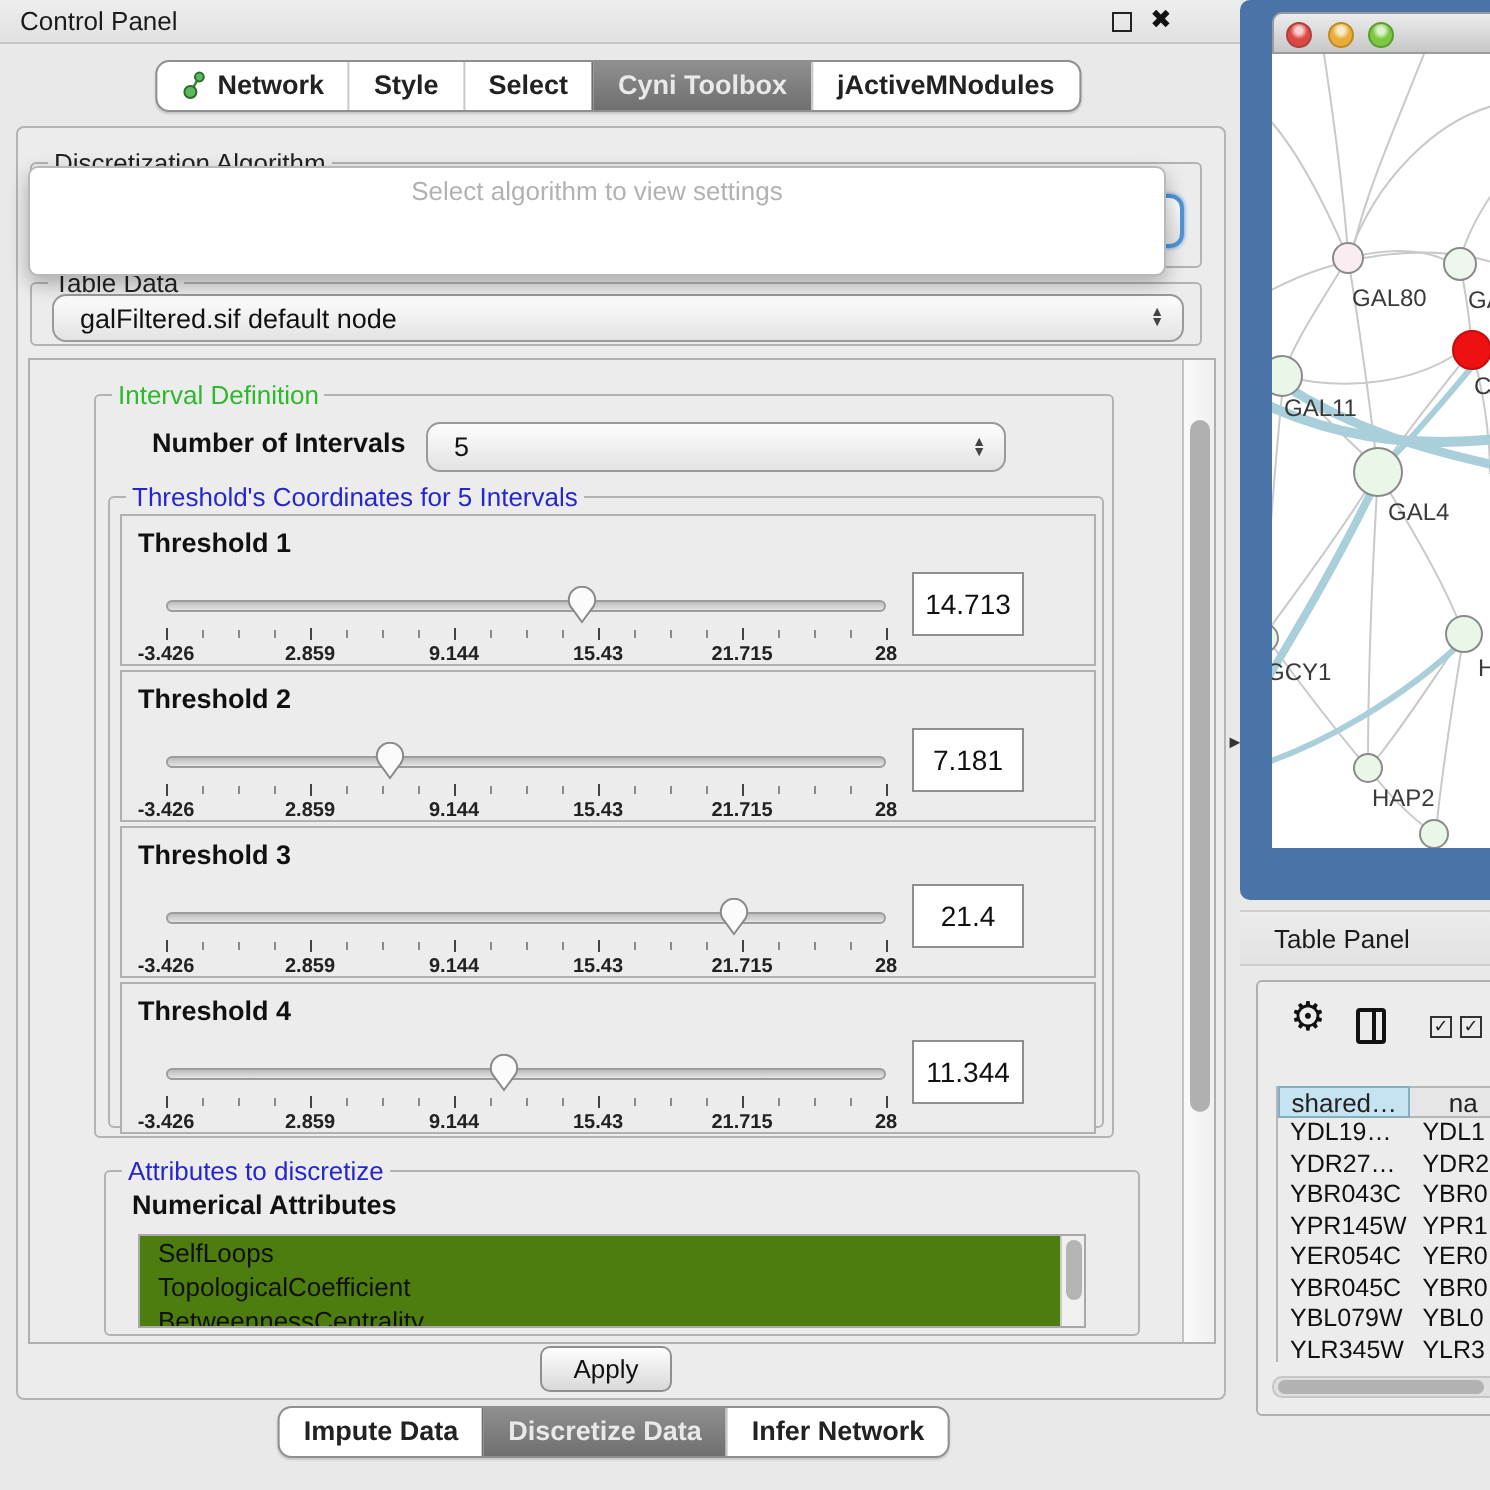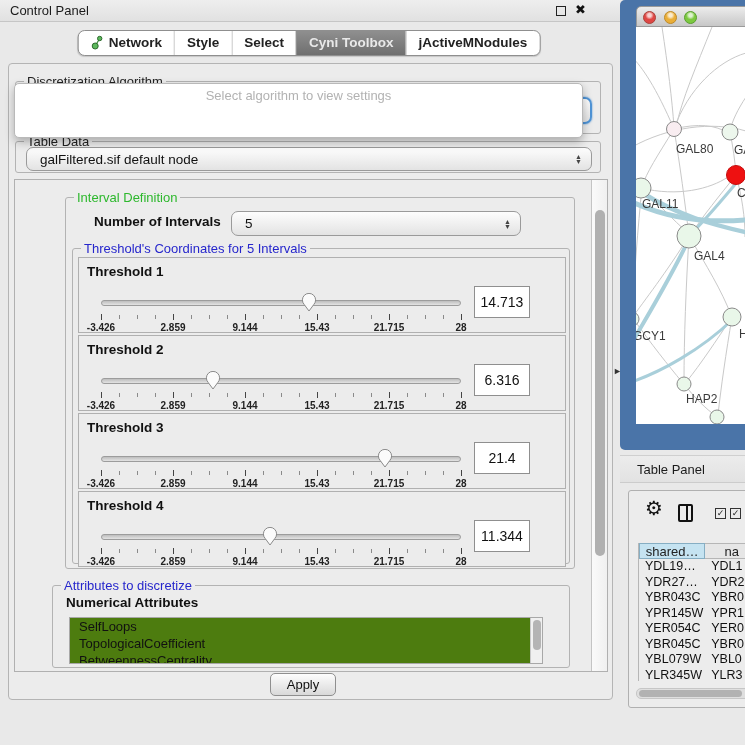--- a/index.html
+++ b/index.html
@@ -45,21 +45,21 @@
   .popup-header { text-align:center; color:#b2b2b2; font-size:13px; padding-top:4px; height:18px; }
   .popup-opt { font-size:13.5px; color:#111; padding:1px 0 1px 3px; height:16px; line-height:15px; }
   .popup-opt.bold { font-weight:bold; }
 
   #tabledata-group { left:6px; top:77px; width:586px; height:32px; }
   #tabledata-combo { left:10px; top:5px; width:566px; height:24px; }
 
   
   #scroll-panel { position:absolute; left:5px; top:115px; width:594px; height:493px;
     border:1px solid #b0b0b0; background:#ececec; overflow:hidden; }
-  #interval-group { left:50px; top:17px; width:510px; height:372px; }
+  #interval-group { left:32px; top:17px; width:510px; height:372px; }
   #intervals-label { position:absolute; left:28px; top:16px; font-size:13.5px; font-weight:bold; color:#111; }
   #intervals-combo { left:165px; top:13px; width:290px; height:25px; }
   #thresh-group { left:6px; top:50px; width:498px; height:316px;padding-left:28px; }
 
   .thr-box { position:absolute; left:5px; width:488px; height:76px; border:1px solid #b0b0b0; background:#ececec; }
   .thr-label { position:absolute; left:8px; top:6px; font-size:13.5px; font-weight:bold; color:#111; }
   .sliderzone { position:absolute; left:22px; top:36px; width:360px; height:36px; }
   .track { position:absolute; left:0; top:6px; width:360px; height:6px; border:1px solid #9c9c9c;
     border-radius:3px; background:linear-gradient(#bdbdbd,#e3e3e3); }
   .thumb { position:absolute; top:-1px; width:16px; height:19px; }
@@ -269,21 +269,21 @@
                     </div>
                     <div class="ticklabels">
                       <span class="ticklabel" style="left: 0%;">-3.426</span>
                       <span class="ticklabel" style="left: 20%;">2.859</span>
                       <span class="ticklabel" style="left: 40%;">9.144</span>
                       <span class="ticklabel" style="left: 60%;">15.43</span>
                       <span class="ticklabel" style="left: 80%;">21.715</span>
                       <span class="ticklabel" style="left: 100%;">28</span>
                     </div>
                   </div>
-                  <div class="thr-value">6.316</div>
+                  <div class="thr-value">7.181</div>
                 </div>
                 <div class="thr-box" style="top: 164px;">
                   <div class="thr-label">Threshold 3</div>
                   <div class="sliderzone">
                     <div class="track"></div>
                     <div class="thumb" style="left: calc(78.9983% - 8px);"><svg width="16" height="19">
                         <path d="M8 18 L12.8 11.5 A6.6 6.6 0 1 0 3.2 11.5 Z" fill="#fbfbfb" stroke="#8a8a8a"></path>
                       </svg></div>
                     <div class="ticks">
                       <div class="tick major" style="left: 0%;"></div>
@@ -380,20 +380,31 @@
         </div>
 
         <div id="panel-vscroll">
             <div id="panel-vthumb"></div>
           </div>
       </div>
 
       <div id="apply-btn">Apply</div>
     </div>
 
+    <div class="segstrip" id="bottom-tabs">
+        <div class="seg">
+          <span>Impute Data</span>
+        </div>
+        <div class="seg sel">
+          <span>Discretize Data</span>
+        </div>
+        <div class="seg">
+          <span>Infer Network</span>
+        </div>
+      </div>
   </div>
 
   <div class="netwin">
     <div class="net-titlebar" id="net-lights">
         <div class="light" style="left: 6px; background: radial-gradient(circle at 50% 30%, rgba(255, 255, 255, 0.75) 0px, rgba(255, 255, 255, 0.75) 18%, transparent 45%), rgb(223, 71, 68); border: 1px solid rgb(168, 67, 60);"></div>
         <div class="light" style="left: 26.5px; background: radial-gradient(circle at 50% 30%, rgba(255, 255, 255, 0.75) 0px, rgba(255, 255, 255, 0.75) 18%, transparent 45%), rgb(234, 174, 56); border: 1px solid rgb(189, 138, 42);"></div>
         <div class="light" style="left: 47px; background: radial-gradient(circle at 50% 30%, rgba(255, 255, 255, 0.75) 0px, rgba(255, 255, 255, 0.75) 18%, transparent 45%), rgb(124, 201, 64); border: 1px solid rgb(90, 158, 48);"></div>
       </div>
     <div class="net-canvas">
       <svg id="net-svg" width="116" height="397" viewBox="0 0 116 397">

